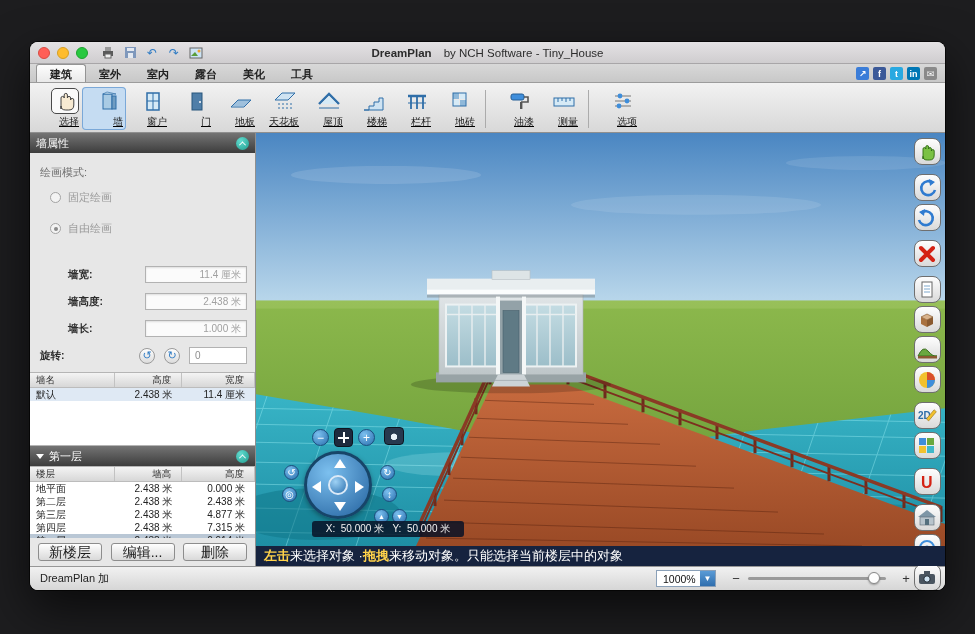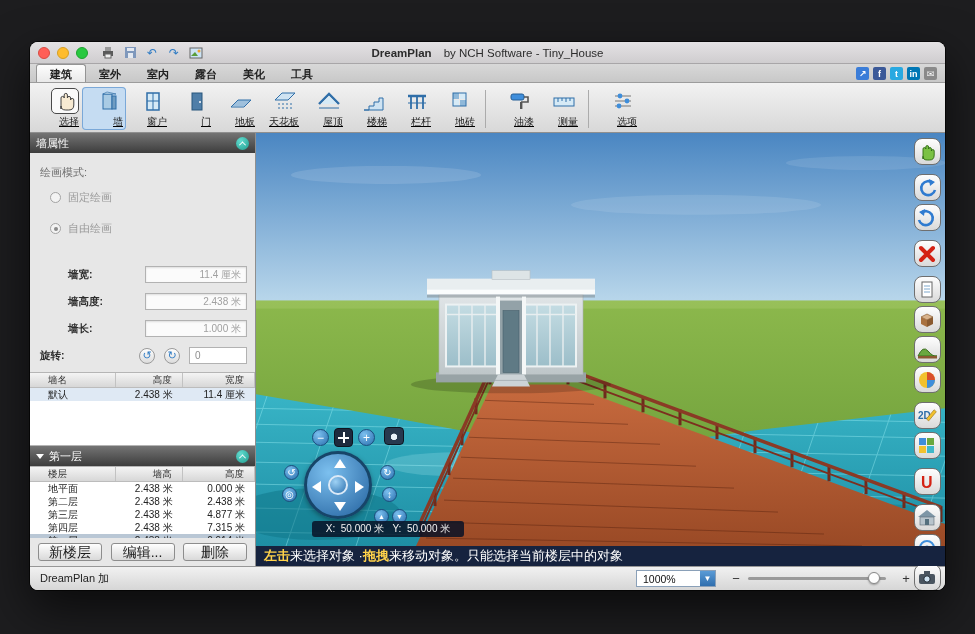--- a/index.html
+++ b/index.html
@@ -58,21 +58,21 @@
   .rotrow label { color:#2d2d2d; font-weight:bold; font-size:10.5px; margin-right:auto; }
   .rotbtn { width:16px; height:16px; border-radius:50%; background:linear-gradient(#fefefe,#dcdcdc); border:1px solid #9a9a9a; color:#2e7bc4; font-size:11px; line-height:13px; text-align:center; }
   .rotrow input { width:58px; height:17px; border:1px solid #b2b2b2; background:#fff; color:#8e8e8e; font-size:10px; padding:0 5px; font-family:inherit; }
   .tbox { background:#fff; border-top:1px solid #b5b5b5; border-bottom:1px solid #b5b5b5; }
   .tbox.walls { height:74px; }
   .thead { display:flex; height:15px; background:linear-gradient(#f4f4f4,#d7d7d7); border-bottom:1px solid #bcbcbc; font-size:9.5px; color:#333; }
   .thead > div { border-right:1px solid #c2c2c2; display:flex; align-items:center; }
   .trow { display:flex; height:13px; font-size:10px; color:#222; align-items:center; }
   .trow.sel { background:#b9c7d5; }
   .trow.wsel { background:#dfe9f4; }
-  .c1 { width:92px; padding-left:18px; }
+  .c1 { width:92px; padding-left:6px; }
   .c2 { width:72px; text-align:right; padding-right:10px; justify-content:flex-end; }
   .c3 { width:78px; text-align:right; padding-right:10px; justify-content:flex-end; }
   .tbox.floors { flex:1; min-height:0; }
   .btnrow { flex:0 0 28px; display:flex; align-items:center; justify-content:space-between; padding:0 8px; background:#e7e7e7; }
   .pbtn { width:64px; height:18px; background:linear-gradient(#fefefe,#d9d9d9); border:1px solid #8d8d8d; border-radius:3px; font-size:14px; color:#1d1d1d; font-family:inherit; }
 
   
   .viewport { position:relative; flex:1; min-width:0; background:#7fb2d9; }
   .scene { position:absolute; left:0; top:0; width:100%; height:calc(100% - 20px); display:block; }
   .hintbar { position:absolute; left:0; right:0; bottom:0; height:20px; background:#16233f; color:#fff; font-size:13px; display:flex; align-items:center; padding-left:8px; z-index:6; }
@@ -109,21 +109,21 @@
   .nw-b1 { left:86px; top:80px; font-size:7px; }
   .nw-b2 { left:104px; top:80px; font-size:7px; }
 
   
   .rtools { position:absolute; right:3px; top:5px; width:30px; display:flex; flex-direction:column; align-items:center; z-index:5; }
   .rbtn { width:27px; height:27px; margin-bottom:3px; background:linear-gradient(#fefefe,#d9d9d9); border:1px solid #6f6f6f; border-radius:8px; display:flex; align-items:center; justify-content:center; padding:0; }
   .rbtn.gap { margin-bottom:9px; }
 
   
   .statusbar { height:24px; flex:0 0 24px; background:linear-gradient(#f1f1f1,#d6d6d6); border-top:1px solid #979797; display:flex; align-items:center; padding:0 10px; font-size:11px; color:#222; }
-  .zoomsel { margin-left:auto; width:80px; height:17px; background:#fff; border:1px solid #8aa0b8; display:flex; align-items:center; }
+  .zoomsel { margin-left:auto; width:60px; height:17px; background:#fff; border:1px solid #8aa0b8; display:flex; align-items:center; }
   .zoomsel .zval { flex:1; padding-left:6px; font-size:10.5px; color:#111; }
   .zoomsel .zarr { width:15px; height:100%; background:linear-gradient(#5a9bd6,#2f6eae); color:#fff; font-size:8px; display:flex; align-items:center; justify-content:center; }
   .zminus,.zplus { margin-left:14px; font-size:13px; color:#333; width:12px; text-align:center; }
   .ztrack { position:relative; margin-left:6px; width:138px; height:3px; background:#9a9a9a; border-radius:2px; }
   .zknob { position:absolute; right:6px; top:-5px; width:12px; height:12px; border-radius:50%; background:#fdfdfd; border:1px solid #888; box-shadow:0 1px 2px rgba(0,0,0,.3); }
   .zcircle { margin-left:10px; width:13px; height:13px; border-radius:50%; background:#fdfdfd; border:1px solid #8a8a8a; }
 </style>
 </head>
 <body>
 

